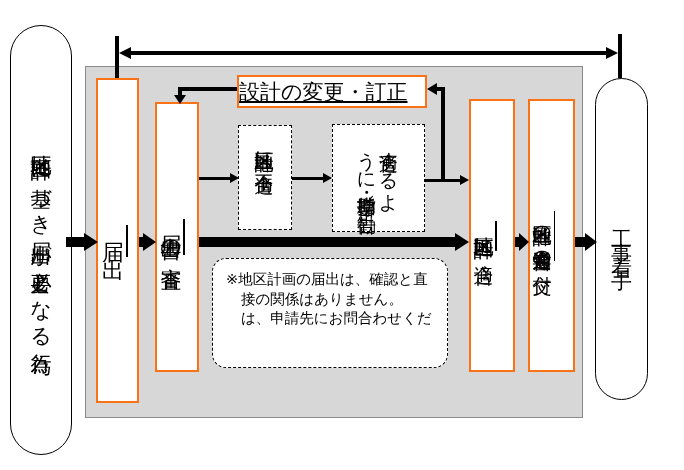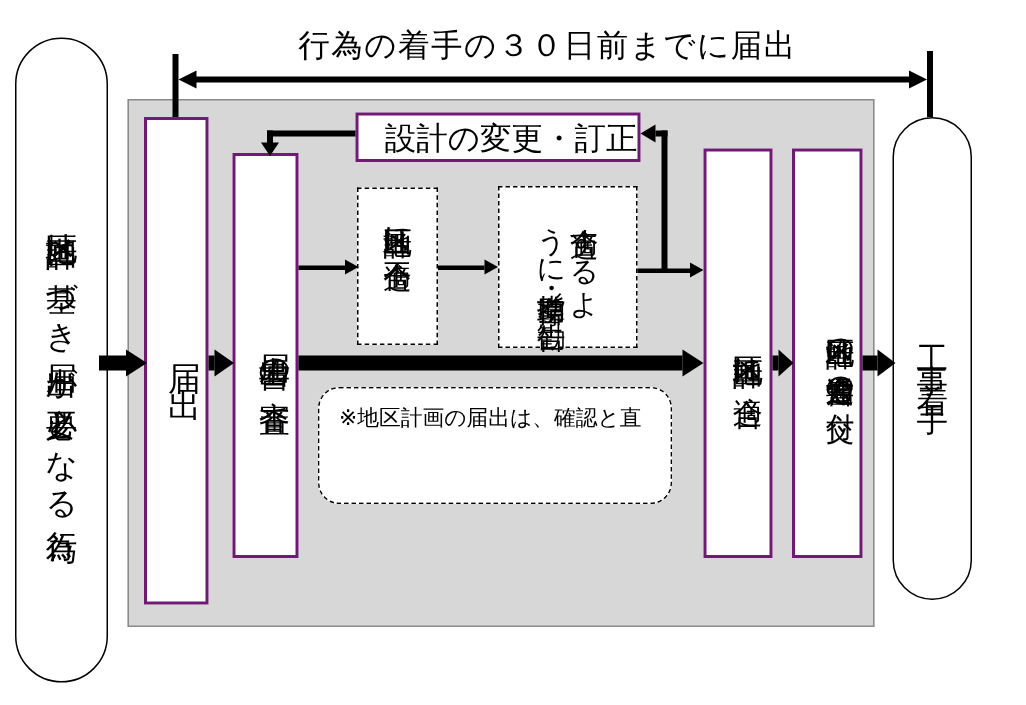--- a/index.html
+++ b/index.html
@@ -18,22 +18,22 @@
   .vline { background:#000; }
   .tri { width:0; height:0; }
   .tri-left  { border-top:6px solid transparent; border-bottom:6px solid transparent; border-right:12px solid #000; }
   .tri-right { border-top:6px solid transparent; border-bottom:6px solid transparent; border-left:12px solid #000; }
 
   
   .panel { left:85px; top:66px; width:498px; height:352px;
     background:#d7d7d7; border:1px solid #8a8a8a; }
 
   
-  .node { background:#fff; border:2px solid #701a75;
-    display:flex; align-items:center; justify-content:flex-end; }
+  .node { background:#fff; border:2px solid #f97316;
+    display:flex; align-items:center; justify-content:flex-start;text-decoration:underline; }
   .vtext { writing-mode:vertical-rl; text-orientation:upright; white-space:nowrap; }
 
   .box-todokede { left:96px;  top:78px;  width:43px; height:325px; }
   .box-todokede .vtext { font-size:22px; letter-spacing:16px; }
   .box-shinsa   { left:155px; top:102px; width:44px; height:270px; }
   .box-shinsa .vtext { font-size:21px; letter-spacing:2px; }
   .box-sekkei   { left:237px; top:75px;  width:190px; height:33px; font-size:21px; white-space:nowrap; }
   .box-tekigou  { left:469px; top:99px;  width:46px; height:273px; }
   .box-tekigou .vtext { font-size:20px; letter-spacing:1px; }
   .box-koufu    { left:528px; top:99px;  width:47px; height:273px; }
@@ -58,34 +58,33 @@
 
   
   .thick-bar { height:10px; background:#000; top:237px; }
   .thick-head { border-top:9px solid transparent; border-bottom:9px solid transparent; top:233px; }
 
   
   .thin-bar { height:3px; background:#000; }
   .thin-head { border-top:5px solid transparent; border-bottom:5px solid transparent; }
 
   
-  .note { left:212px; top:258px; width:236px; height:78px; background:#fff;
+  .note { left:212px; top:258px; width:236px; height:110px; background:#fff;
     border:1.5px dashed #000; border-radius:14px; padding:11px 6px 0 13px;
     font-size:14.5px; line-height:19.5px; }
   .note-line { white-space:nowrap; padding-left:15px; }
   .note-line:first-child { padding-left:0; }
 </style>
 </head>
 <body>
 
 <div id="canvas">
 
   <div class="abs panel"></div>
 
-  <div class="abs top-label">行為の着手の３０日前までに届出</div>
   <div class="abs hline" style="left:127px; top:51px; width:482px; height:4px;"></div>
   <div class="abs tri tri-left" style="left:119px; top:47px;"></div>
   <div class="abs tri tri-right" style="left:606px; top:47px;"></div>
   <div class="abs vline" style="left:115px; top:36px; width:4px; height:42px;"></div>
   <div class="abs vline" style="left:618px; top:34px; width:4px; height:44px;"></div>
 
   <div class="abs terminal term-left">
     <span class="vtext">地区計画に基づき届出が必要となる行為</span>
   </div>
 
@@ -116,20 +115,22 @@
   <div class="abs node box-tekigou">
     <span class="vtext">地区計画に適合</span>
   </div>
 
   <div class="abs node box-koufu">
     <span class="vtext">地区計画の適合通知書の交付</span>
   </div>
 
   <div class="abs note">
     <div class="note-line">※地区計画の届出は、確認と直</div>
+    <div class="note-line">接の関係はありません。</div>
+    <div class="note-line">は、申請先にお問合わせくだ</div>
   </div>
 
   <div class="abs thick-bar" style="left:66px; width:18px;"></div>
   <div class="abs tri thick-head" style="left:84px; border-left:14px solid #000;"></div>
 
   <div class="abs thick-bar" style="left:139px; width:4px;"></div>
   <div class="abs tri thick-head" style="left:143px; border-left:13px solid #000;"></div>
 
   <div class="abs thick-bar" style="left:199px; width:256px;"></div>
   <div class="abs tri thick-head" style="left:455px; border-left:14px solid #000;"></div>

